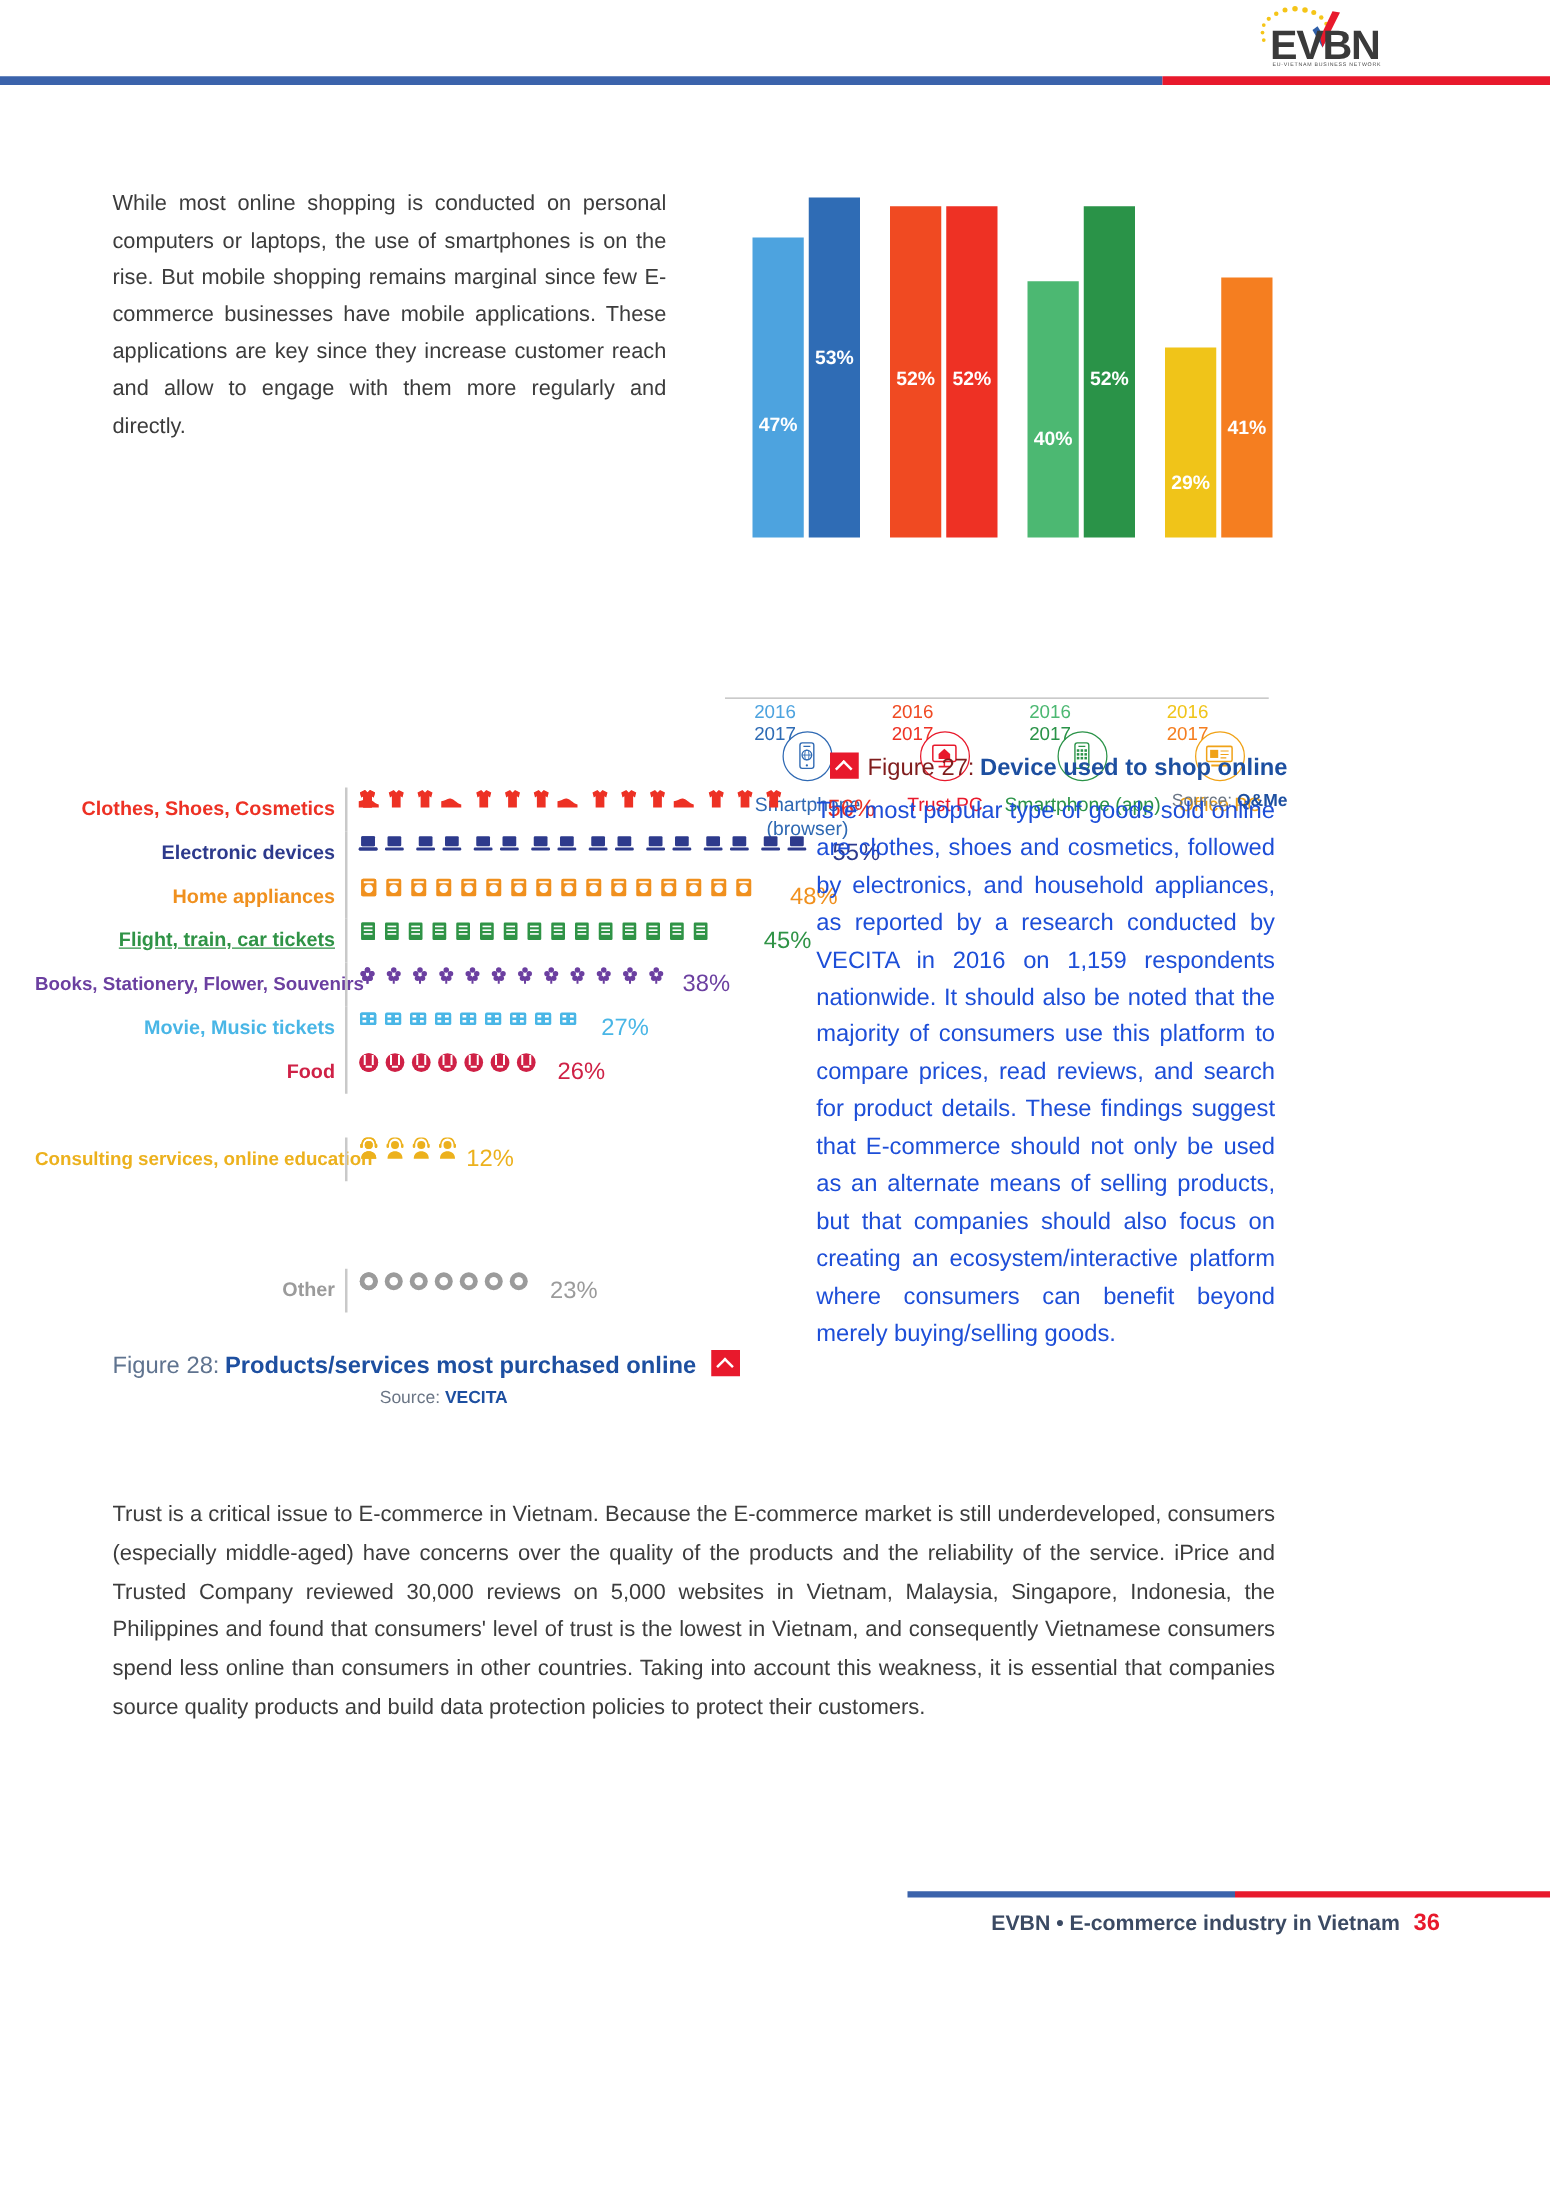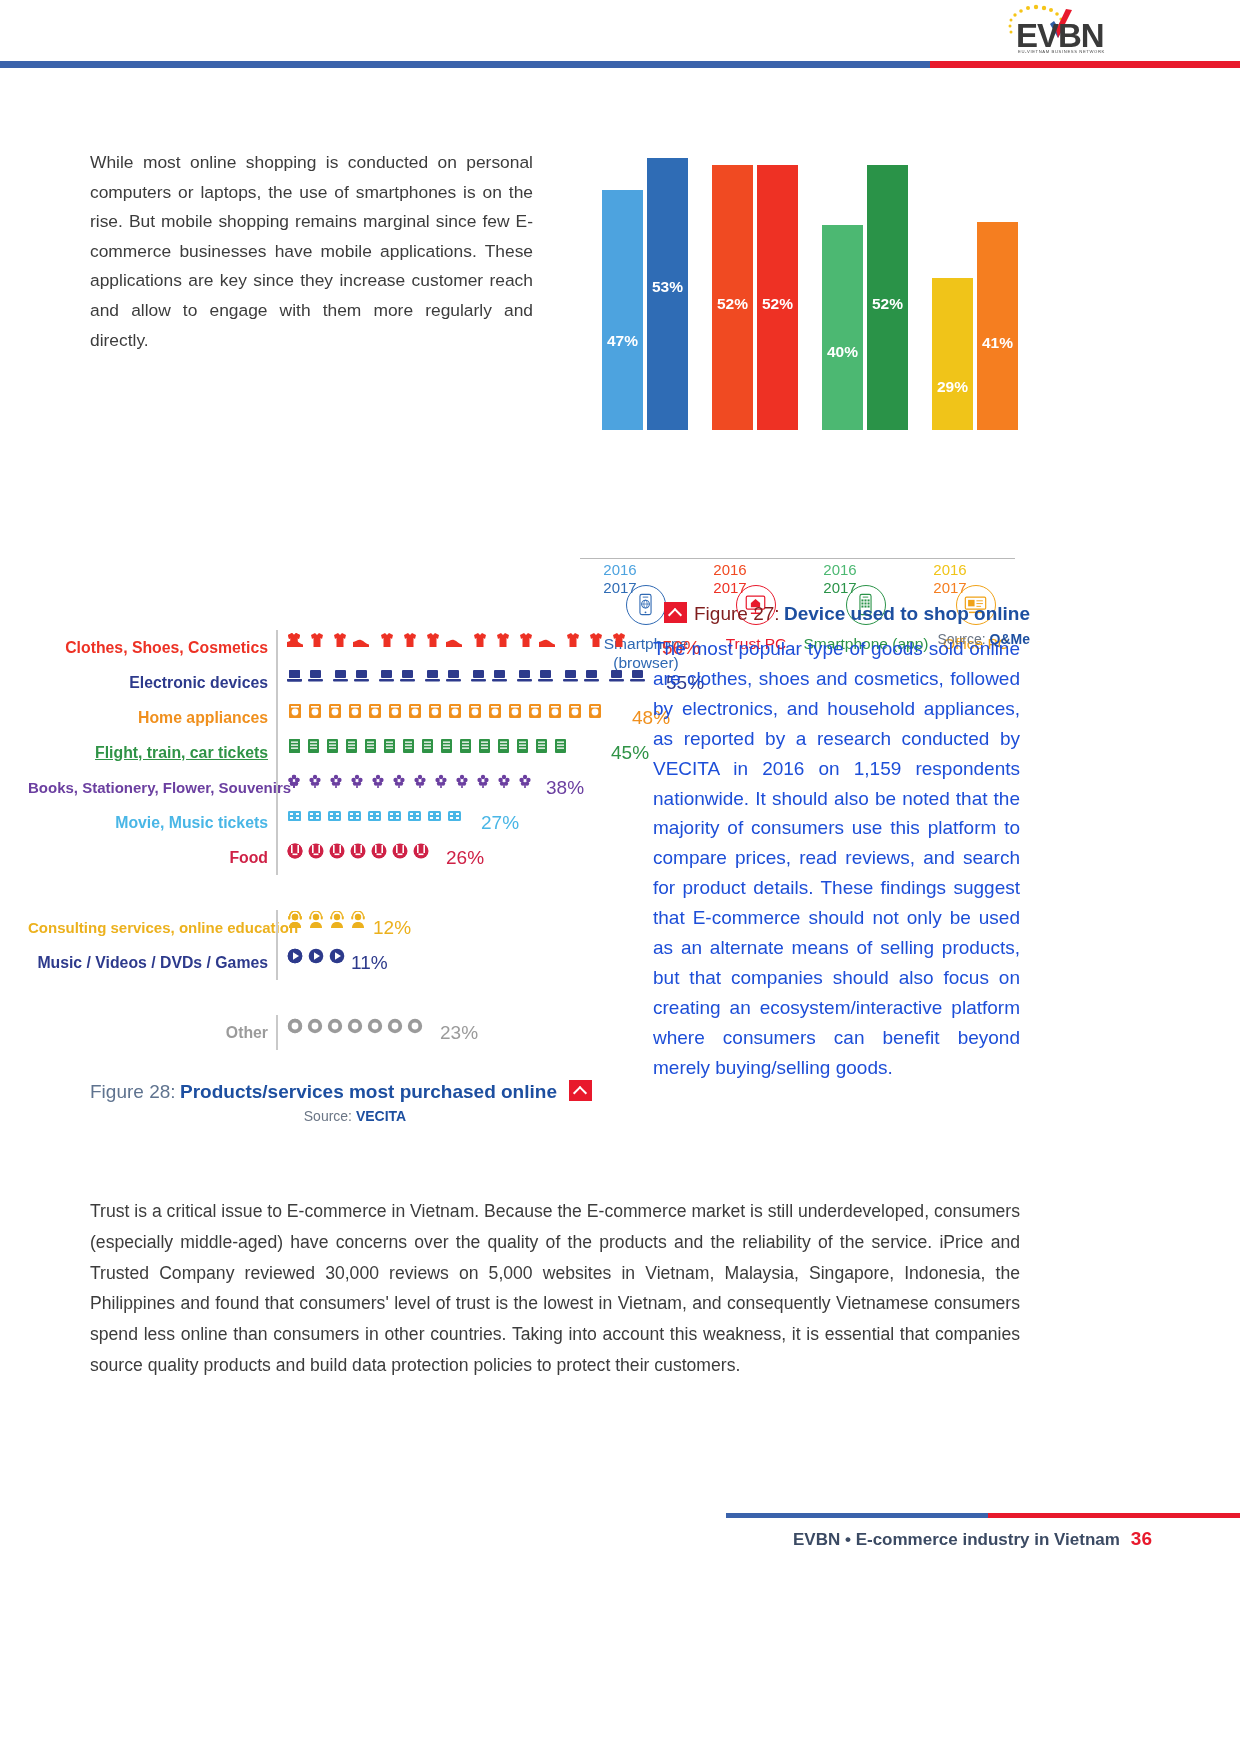--- a/index.html
+++ b/index.html
@@ -506,38 +506,20 @@
           <use href="#hp" x="0"></use>
             <use href="#hp" x="21"></use>
             <use href="#hp" x="42"></use>
             <use href="#hp" x="63"></use>
         </g>
       </svg>
     </div>
     <div class="pval" style="left:345px;color:#ecb11d;">12%</div>
   </div>
 
-  <div class="prow" style="top:315px;">
-    <div class="plabel" style="color:#2d3a8c;">Music / Videos / DVDs / Games</div>
-    <div class="pdiv"></div>
-    <div class="picons">
-      <svg width="72" height="22" viewBox="0 0 72 22">
-        <g fill="#2d3a8c">
-          <g id="pl">
-              <circle cx="9" cy="10" r="7.3"></circle>
-              <path d="M7 6.2 L13 10 L7 13.8 Z" fill="#fff"></path>
-            </g>
-          <use href="#pl" x="0"></use>
-            <use href="#pl" x="21"></use>
-            <use href="#pl" x="42"></use>
-        </g>
-      </svg>
-    </div>
-    <div class="pval" style="left:323px;color:#2d3a8c;">11%</div>
-  </div>
 
 
   <div class="prow" style="top:385px;">
     <div class="plabel" style="color:#9b9b9b;">Other</div>
     <div class="pdiv"></div>
     <div class="picons">
       <svg width="155" height="22" viewBox="0 0 155 22">
         <g fill="#9b9b9b">
           <g id="ci">
               <circle cx="9" cy="10" r="7.2"></circle>

